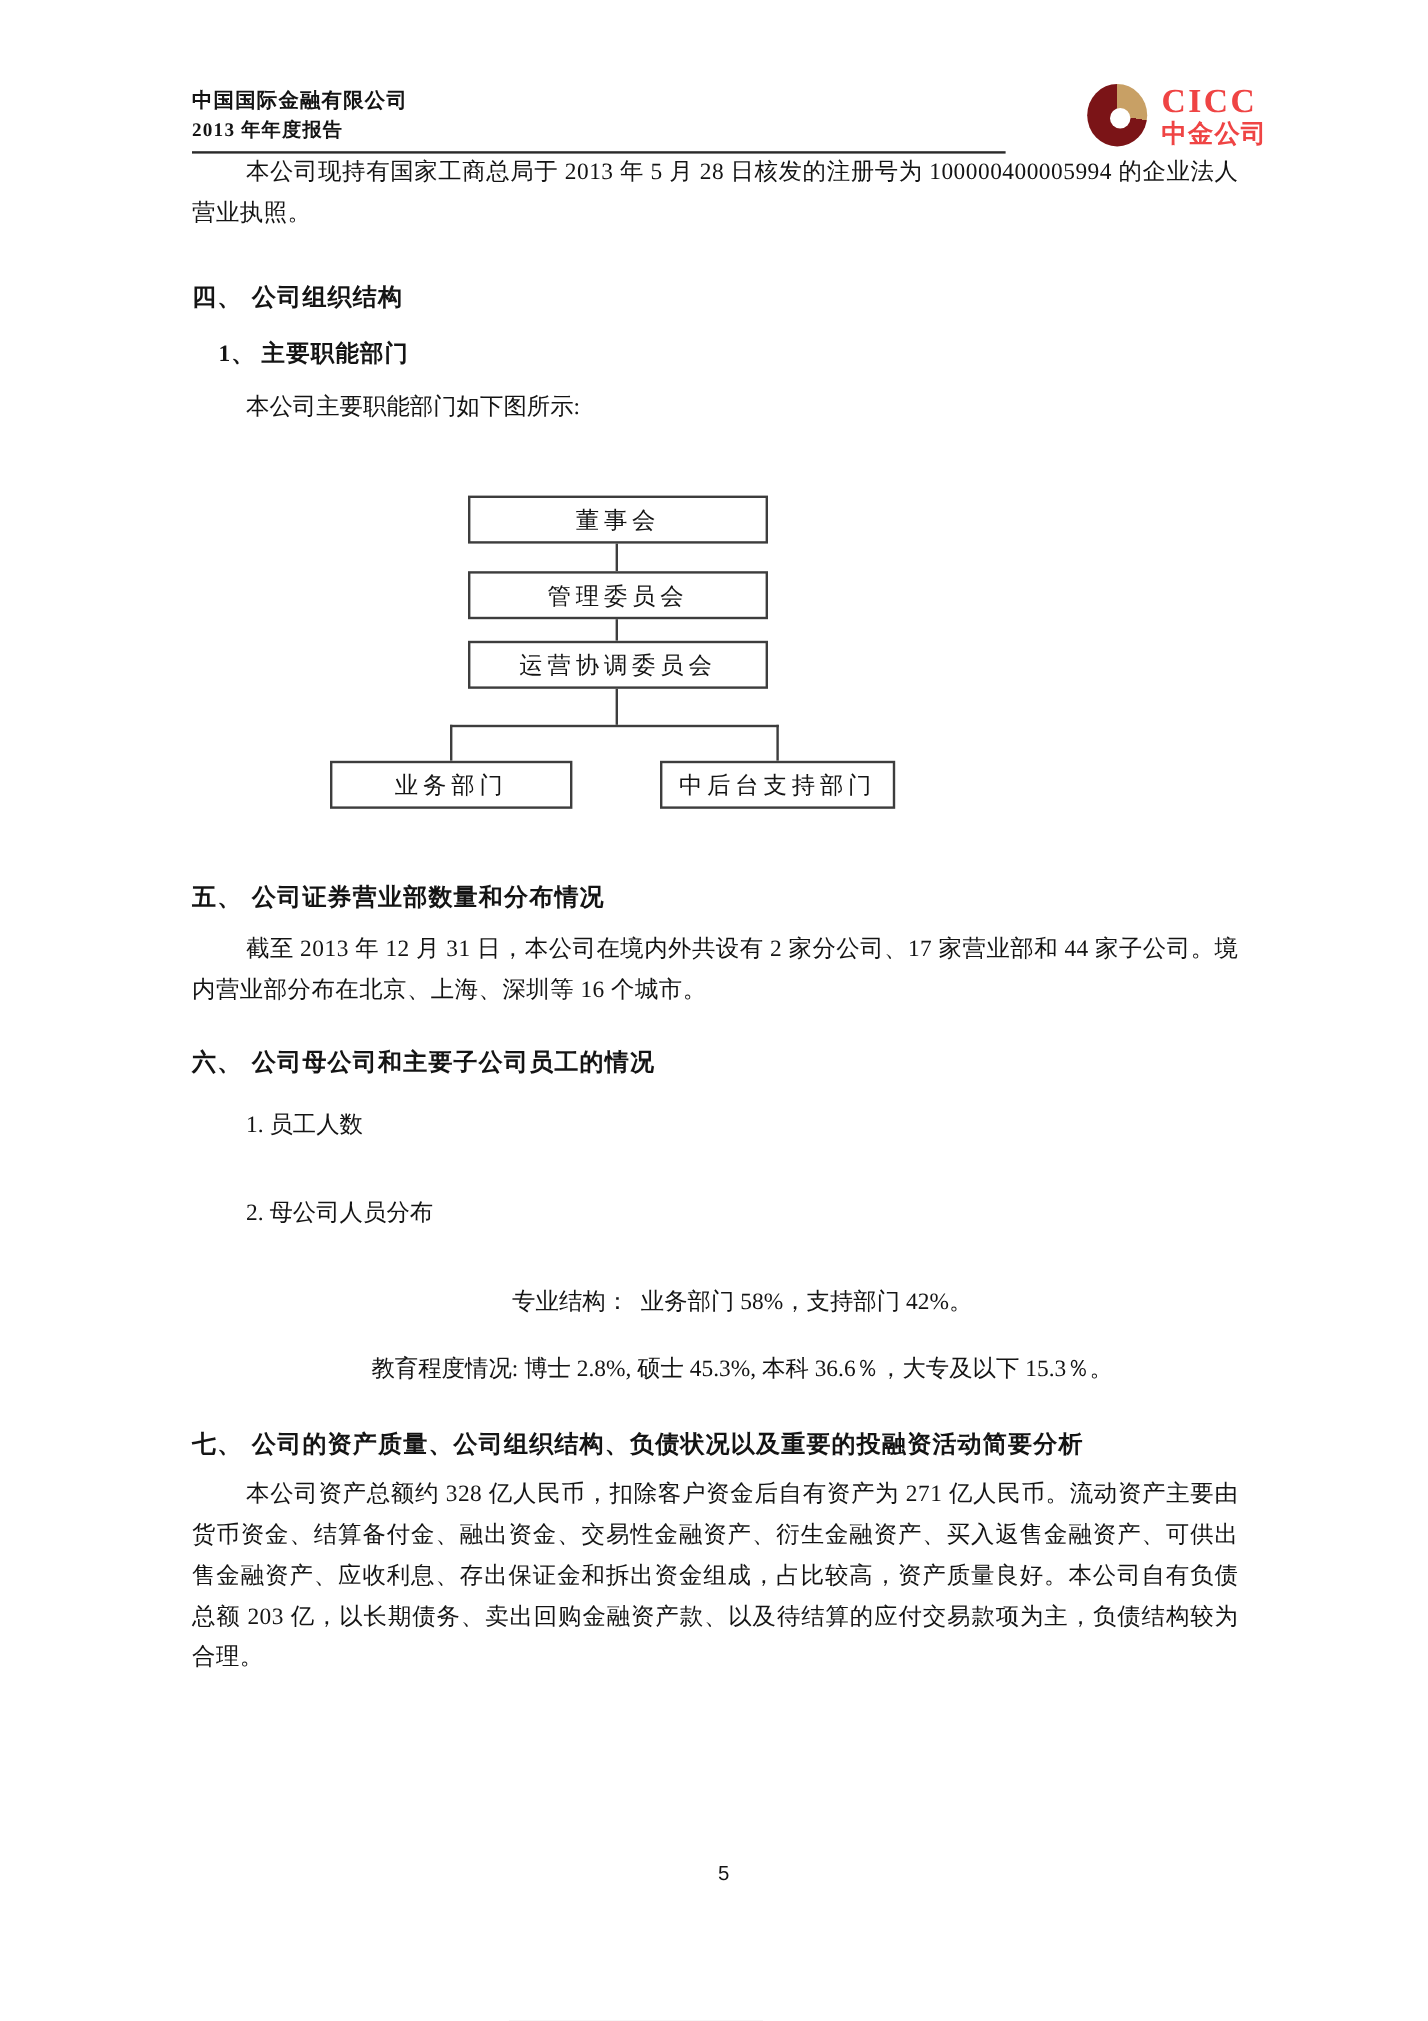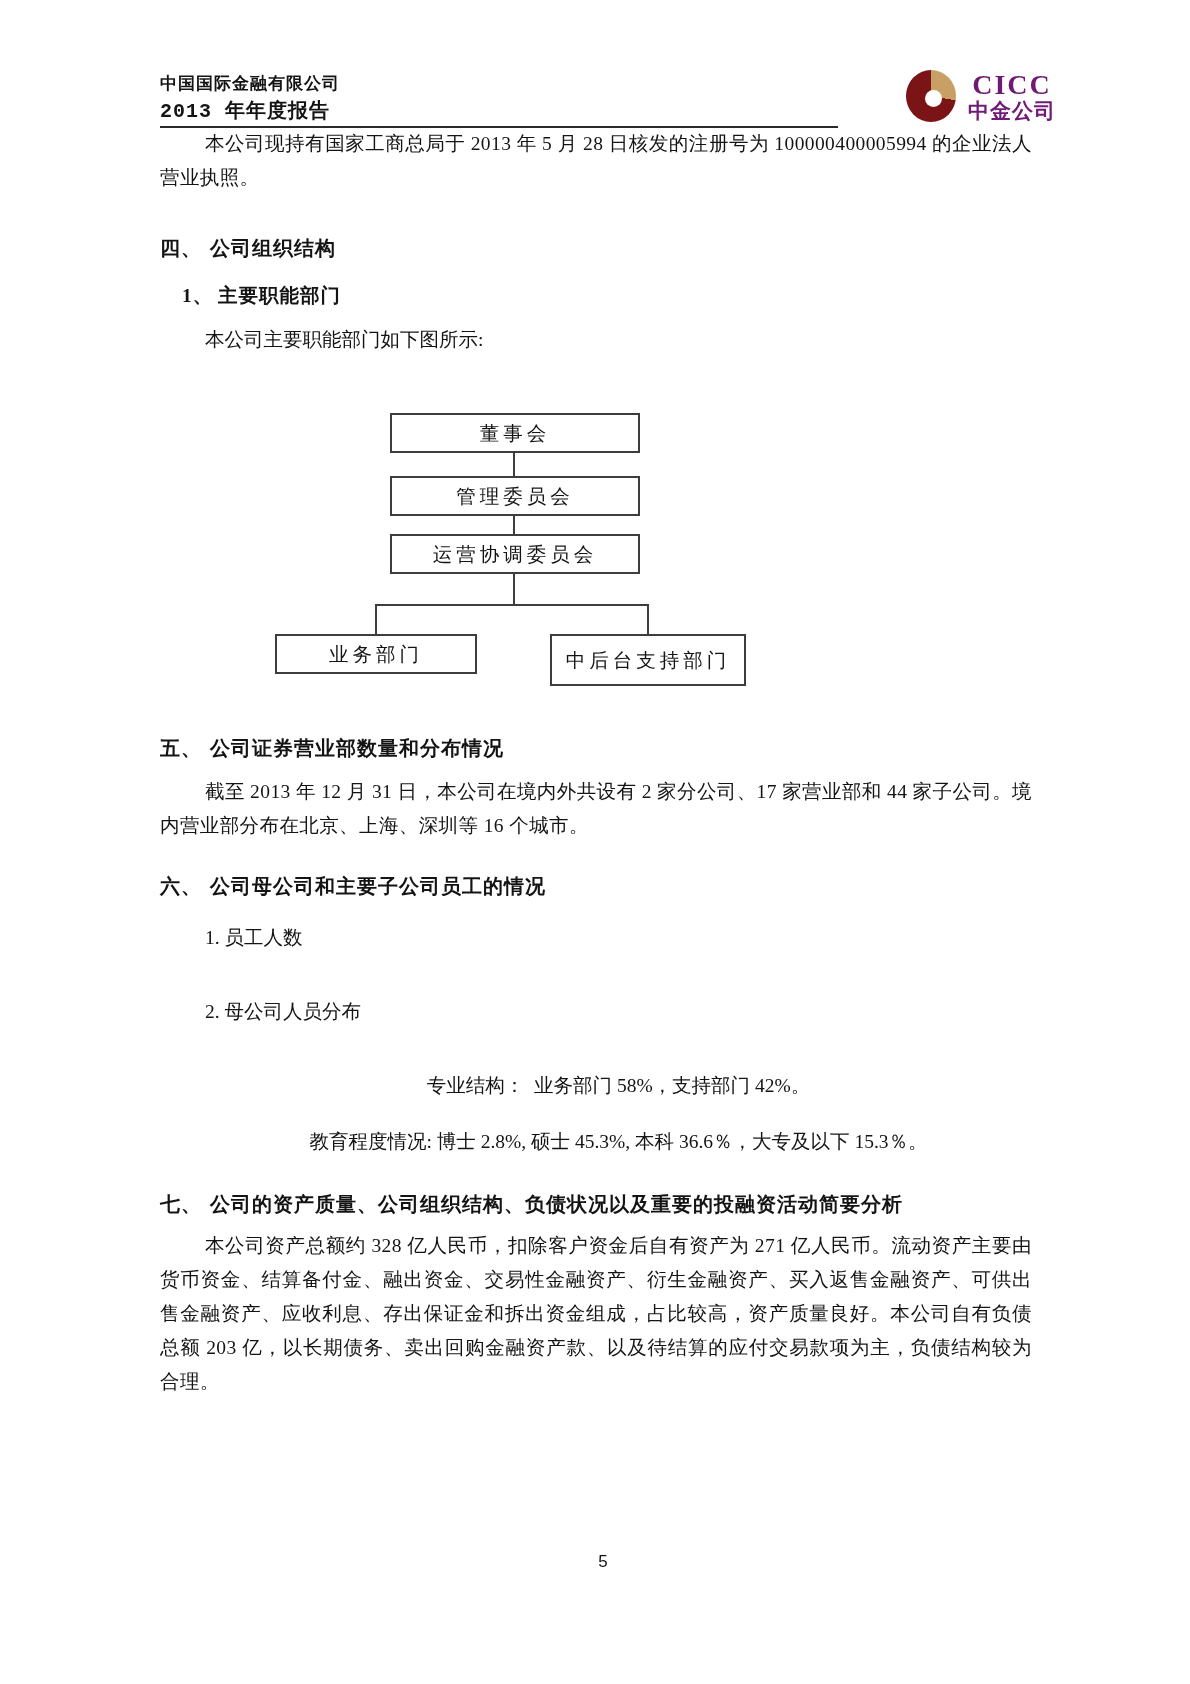--- a/index.html
+++ b/index.html
@@ -12,28 +12,28 @@
     font-family: "Liberation Serif", "DejaVu Serif", serif;
     color: #141414;
     overflow: hidden;
     padding-left: 16px;
   }
 
   
   .header { position: absolute; top: 72px; left: 160px; right: 150px; height: 56px; }
   .header-left { line-height: 1.45; }
   .company-name { font-size: 17px; font-weight: bold; letter-spacing: 1px; }
-  .report-title { font-size: 20px; font-weight: bold; letter-spacing: 1px; font-family: Liberation Mono, monospace; }
+  .report-title { font-size: 16px; font-weight: bold; letter-spacing: 1px; }
   .header-rule { position: absolute; left: 0; top: 54px; width: 678px; height: 2px; background: #2a2a2a; }
   .logo { position: absolute; right: 0; top: -2px; display: flex; align-items: center; gap: 12px; }
   .logo-mark { position: relative; width: 50px; height: 52px; border-radius: 50%;
     background: conic-gradient(#c8a065 0deg 100deg, #7b1417 100deg 360deg); }
   .logo-hole { position: absolute; left: 19px; top: 20px; width: 17px; height: 17px;
     border-radius: 50%; background: #ffffff; }
-  .logo-text { line-height: 1.05; color: #701a75; text-align: center; }
+  .logo-text { line-height: 1.05; color: #ef4444; }
   .logo-acronym { font-size: 28px; font-weight: bold; letter-spacing: 2px; }
   .logo-cn { font-size: 21px; font-weight: bold; letter-spacing: 1px; }
 
   
   .content { position: absolute; top: 127px; left: 160px; width: 872px; }
   .para {
     font-size: 19.5px; line-height: 34px; text-align: justify;
     text-indent: 45px; letter-spacing: 0.4px; margin: 0;
   }
   .h-num { display: inline-block; min-width: 50px; }
@@ -103,21 +103,21 @@
       <div class="org-box" style="left:115px; top:63px; width:250px; height:40px">管理委员会</div>
       <div class="org-line" style="left:238px; top:103px; width:2px; height:18px"></div>
       <div class="org-box" style="left:115px; top:121px; width:250px; height:40px">运营协调委员会</div>
 
       <div class="org-line" style="left:238px; top:161px; width:2px; height:30px"></div>
       <div class="org-line" style="left:100px; top:191px; width:274px; height:2px"></div>
       <div class="org-line" style="left:100px; top:191px; width:2px; height:30px"></div>
       <div class="org-line" style="left:372px; top:191px; width:2px; height:30px"></div>
 
       <div class="org-box" style="left:0; top:221px; width:202px; height:40px">业务部门</div>
-      <div class="org-box" style="left:275px; top:221px; width:196px; height:52px">中后台支持部门</div>
+      <div class="org-box" style="left:275px; top:221px; width:196px; height:40px">中后台支持部门</div>
     </div>
 
     <p class="section-heading" style="margin-top:56px"><span class="h-num">五、</span><span>公司证券营业部数量和分布情况</span></p>
 
     <p class="para" style="margin-top:10px">截至 2013 年 12 月 31 日，本公司在境内外共设有 2 家分公司、17 家营业部和 44 家子公司。境内营业部分布在北京、上海、深圳等 16 个城市。</p>
 
     <p class="section-heading" style="margin-top:26px"><span class="h-num">六、</span><span>公司母公司和主要子公司员工的情况</span></p>
 
     <p class="plain-sub" style="margin-top:18px">1. 员工人数</p>
 

